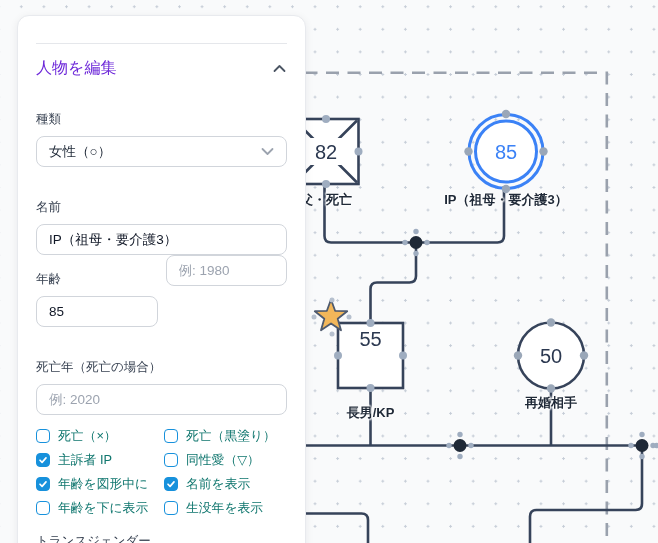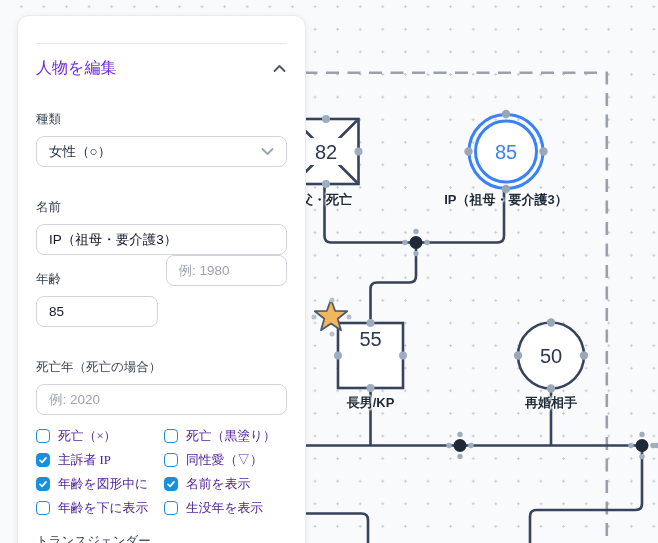--- a/index.html
+++ b/index.html
@@ -58,21 +58,21 @@
     row-gap:9.5px; column-gap:0;
   }
   .cb { display:flex; align-items:center; gap:8px; cursor:pointer; height:14.5px; }
   .cbbox {
     width:14px; height:14px; flex:0 0 14px; border:1.6px solid #1791dc; border-radius:4px;
     background:#fff; display:flex; align-items:center; justify-content:center;
   }
   .cb .tick { display:none; width:10px; height:10px; }
   .cb.checked .cbbox { background:#1791dc; }
   .cb.checked .tick { display:block; }
-  .cbl { font-size:12.8px; color:#4c1d95; white-space:nowrap;font-family:Liberation Serif, serif; }
+  .cbl { font-size:12.8px; color:#0f766e; white-space:nowrap; }
 </style>
 </head>
 <body>
 
 <div class="canvas">
   <svg viewBox="0 0 658 543" width="658" height="543">
 
     <path d="M 240 72.8 H 606.8 V 543" fill="none" stroke="#9aa1ad" stroke-width="2.6" stroke-dasharray="13 8.5"></path>
 
     <g fill="none" stroke="#36435a" stroke-width="2.6">
@@ -163,21 +163,21 @@
     </g>
   </svg>
 
   <div class="node-num" style="left:326px; top:151.5px;">82</div>
   <div class="node-num sel" style="left:506px; top:151.5px;">85</div>
   <div class="node-num" style="left:370.5px; top:339px;">55</div>
   <div class="node-num" style="left:551px; top:355.5px;">50</div>
 
   <div class="node-label" style="left:326px; top:191px;">父・死亡</div>
   <div class="node-label" style="left:506px; top:191px;">IP（祖母・要介護3）</div>
-  <div class="node-label" style="left:370.5px; top:394px;">長男/KP</div>
+  <div class="node-label" style="left:370.5px; top:404px;">長男/KP</div>
   <div class="node-label" style="left:551px; top:394px;text-align:right;">再婚相手</div>
 </div>
 
 <div class="panel">
   <div class="divider"></div>
 
   <div class="panel-header">
     <div class="panel-title">人物を編集</div>
     <div class="chev-btn">
       <svg width="13" height="9" viewBox="0 0 13 9">

